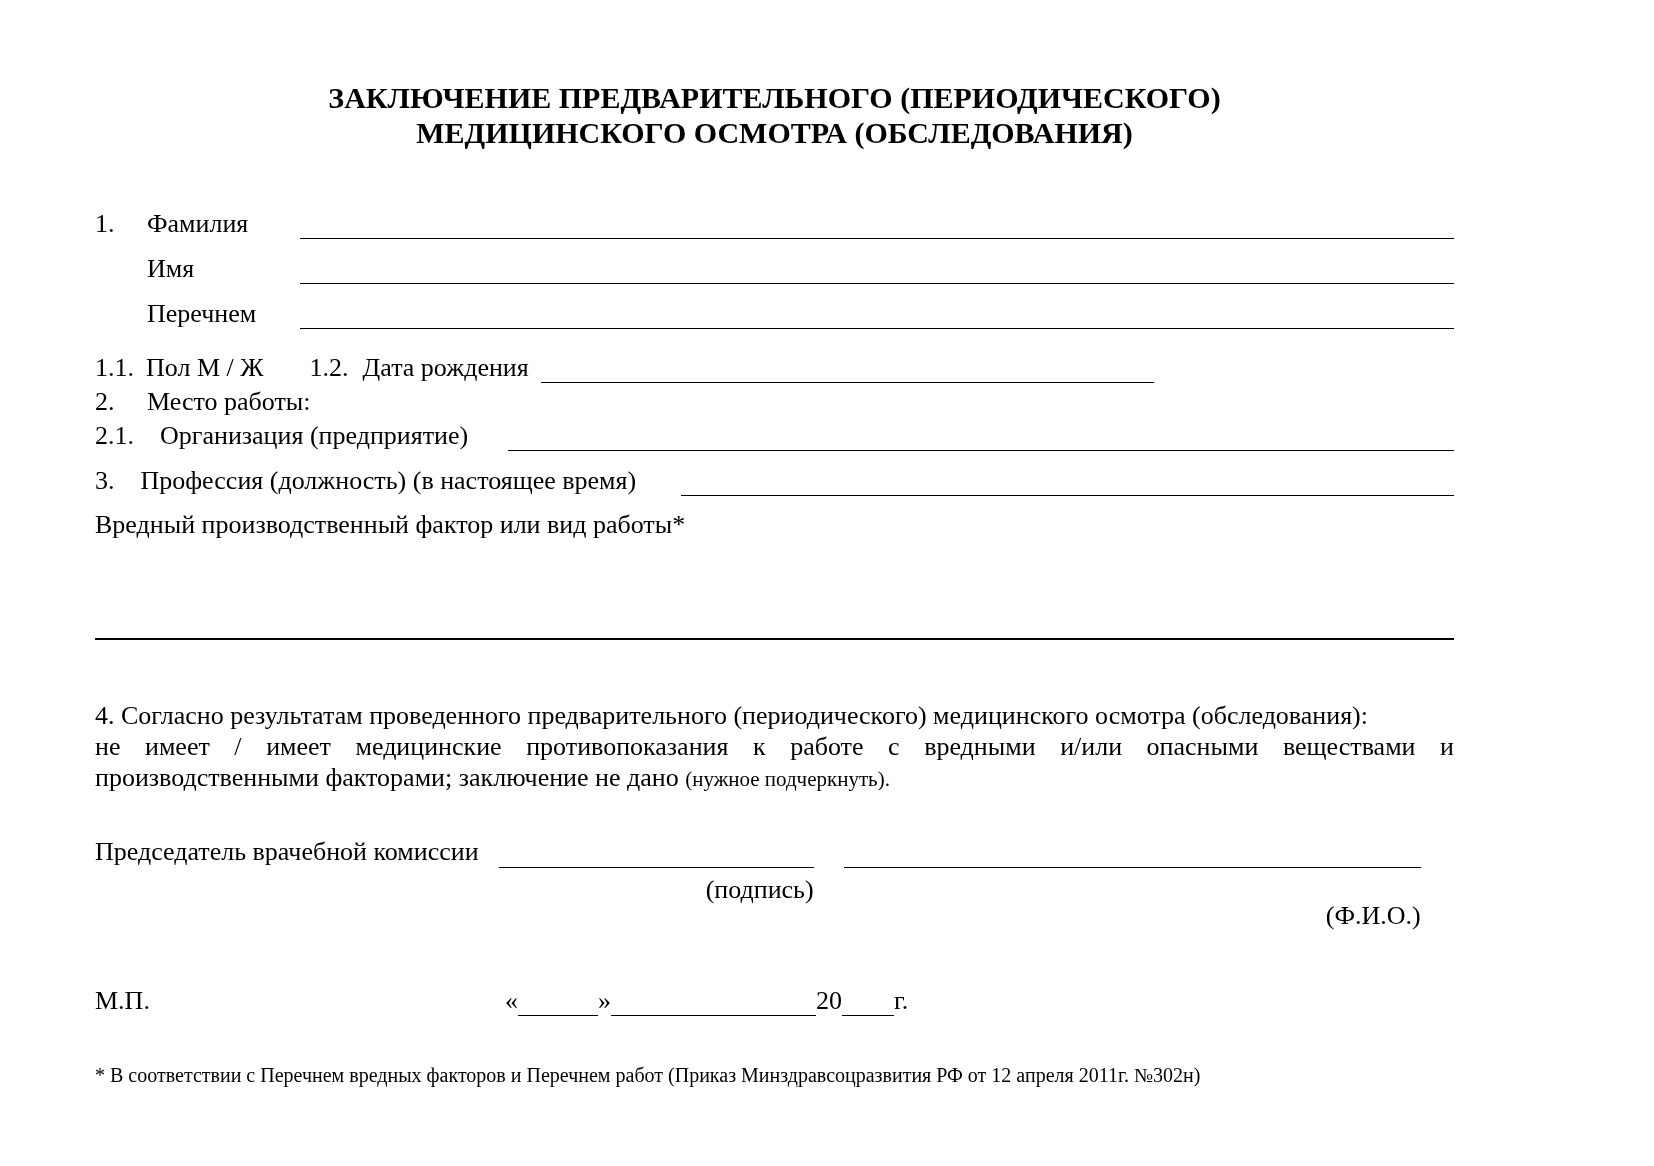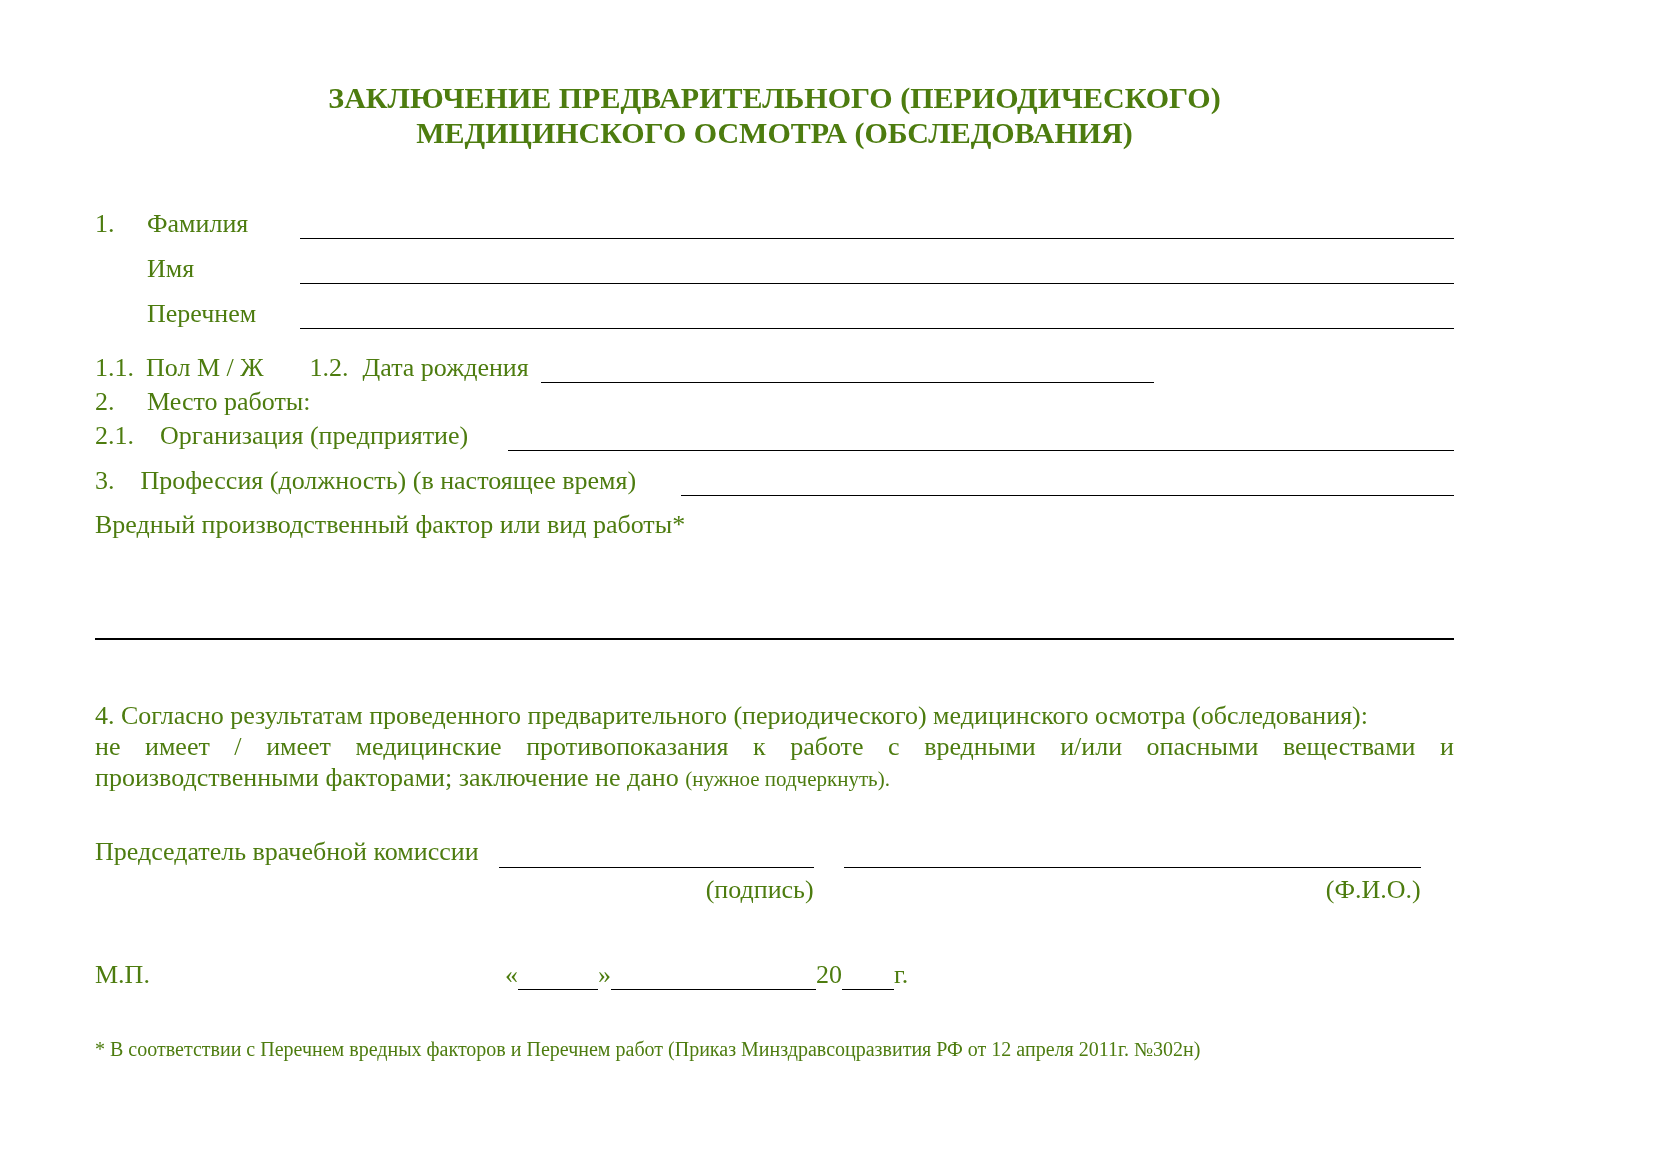--- a/index.html
+++ b/index.html
@@ -1,21 +1,21 @@
 <!DOCTYPE html>
 <html lang="ru"><head>
 <meta charset="utf-8">
 <style>
   html, body { margin: 0; padding: 0; background: #ffffff; }
   .page {
     position: relative;
     width: 1654px;
     height: 1166px;
     background: #ffffff;
-    color: #4d7c0f;
+    color: #000000;
     font-family: "Liberation Serif", "DejaVu Serif", serif;
     font-size: 26px;
     overflow: hidden;
   }
   .content { padding: 80px 200px 0 95px; }
 
   
   .doc-title {
     text-align: center;
     font-weight: 700;
@@ -61,21 +61,21 @@
   .concl .just { text-align: justify; text-align-last: justify; }
   .small-note { font-size: 21px; }
 
   
   .chair-row { display: flex; align-items: flex-start; margin-top: 42px; }
   .chair-label { flex: none; line-height: 30px; }
   .sig-col { flex: none; display: flex; flex-direction: column; }
   .sig-col .sig-line { height: 30px; border-bottom: 1.5px solid #000; }
   .sig-col .caption { text-align: right; font-size: 26px; padding-top: 7px; }
   .col-sign { width: 315px; margin-left: 20px; }
-  .col-name { width: 577px; margin-left: 30px; }
+  .col-name { width: 577px; margin-left: 30px; gap: 26px; }
 
   
   .mp-row { display: flex; align-items: flex-end; margin-top: 53px; height: 32px; }
   .date-group { display: flex; align-items: flex-end; margin-left: 355px; }
   .b-day   { flex: none; width: 80px;  height: 28px; border-bottom: 1.5px solid #000; }
   .b-month { flex: none; width: 205px; height: 28px; border-bottom: 1.5px solid #000; }
   .b-year  { flex: none; width: 52px;  height: 28px; border-bottom: 1.5px solid #000; }
   .date-group .t { flex: none; }
 
   .footnote { margin-top: 48px; font-size: 20px; white-space: nowrap; }

